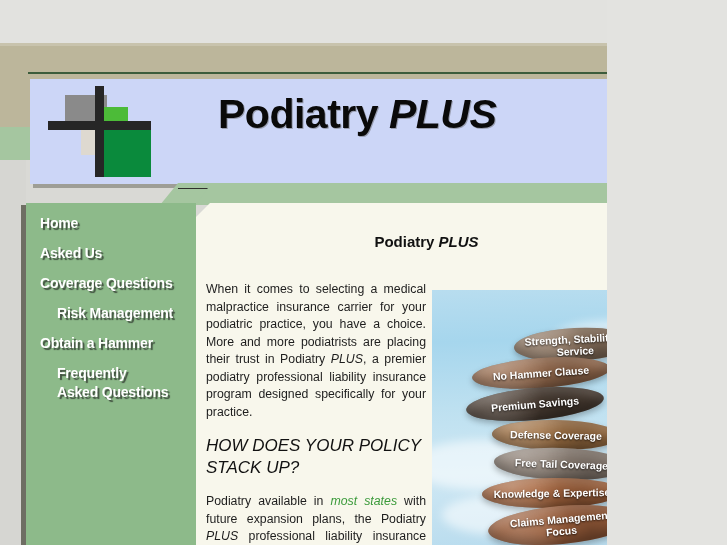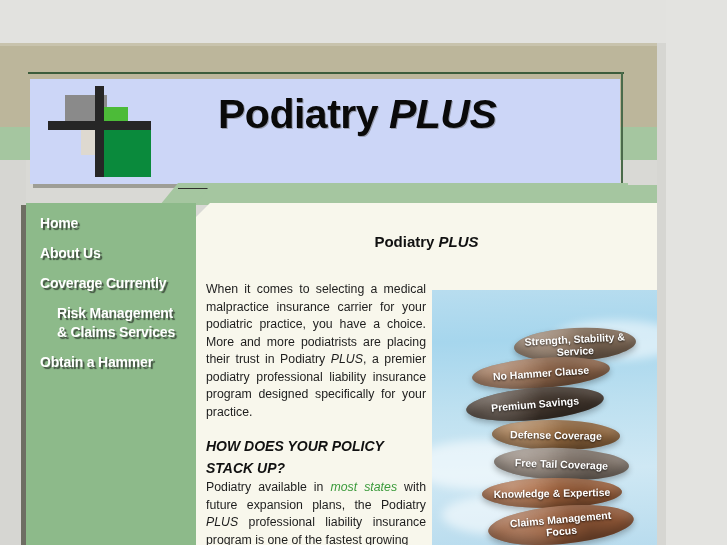--- a/index.html
+++ b/index.html
@@ -5,21 +5,21 @@
 <style>
   * { box-sizing: border-box; margin: 0; padding: 0; }
   html, body {
     width: 727px; height: 545px;
     overflow: hidden;
     font-family: "Liberation Sans", sans-serif;
     background: #e3e3e0;
   }
 
   
-  #page { position: relative; width: 666px; height: 545px; overflow: hidden; }
+  #page { position: relative; width: 607px; height: 545px; overflow: hidden; }
 
   .bg-top     { position:absolute; left:0; top:0;    width:727px; height:43px;  background:#e2e2df; }
   .bg-khaki   { position:absolute; left:0; top:43px; width:727px; height:123px; background:#bcb69b; }
   .bg-khaki-lt{ position:absolute; left:0; top:43px; width:727px; height:3px;   background:#c8c3ad; }
   .bg-green   { position:absolute; left:0; top:127px;width:727px; height:33px;  background:#a5c6a0; }
   .bg-below   { position:absolute; left:0; top:160px;width:727px; height:385px; background:#d9d9d5; }
   .bg-grayrt  { position:absolute; left:657px; top:43px; width:70px; height:502px; background:#d6d6d2; }
   .bg-grayl   { position:absolute; left:0; top:160px; width:26px; height:385px; background:#d6d6d2; }
 
   
@@ -103,22 +103,22 @@
   }
   .content-heading .it { font-style:italic; }
 
   .col-text {
     position:absolute; left:10px; top:78px; width:220px;
     font-size:12.3px; line-height:17.5px; color:#1e1e1e;
     text-align:justify;
   }
   .col-text p { margin-bottom:14px; }
   .subhead {
-    font-size:14px; font-style:italic; font-weight:bold; color:#111;
-    line-height:22px; text-align:left;
+    font-size:17px; font-style:italic; font-weight:normal; color:#111;
+    line-height:22px; margin-bottom:14px; text-align:left;
   }
   .col-text .it { font-style:italic; }
   a.link { color:#3a9a3a; text-decoration:none;font-style:italic; }
 
   
   .photo {
     position:absolute; left:236px; top:87px; width:226px; height:255px;
     overflow:hidden;
     background: linear-gradient(178deg,#b8ddef 0%, #a6d6ed 20%, #bde0f0 45%, #cfe8f4 70%, #b9dcee 100%);
   }
@@ -181,27 +181,30 @@
   <div class="tagline-strip"></div>
   <div class="tagline-line"></div>
   <div class="tagline">Premier Professional Liability Insurance for Podiatrists</div>
 
   <div class="green-notch"></div>
 
   <div class="sidebar-edge"></div>
   <div class="sidebar">
     <nav class="nav">
       <a class="nav-item">Home</a>
-      <a class="nav-item">About Us</a>
-      <a class="nav-item">Coverage Currently</a>
+      <a class="nav-item">Asked Us</a>
+      <a class="nav-item">Coverage Questions</a>
       <a class="nav-item two-line">
         <span>Risk Management</span>
-        <span>&amp; Claims Services</span>
       </a>
       <a class="nav-item">Obtain a Hammer</a>
+      <a class="nav-item two-line">
+        <span>Frequently</span>
+        <span>Asked Questions</span>
+      </a>
     </nav>
   </div>
 
   <div class="content">
 
     <div class="content-heading">
       <span>Podiatry</span>
       <span class="it">PLUS</span>
     </div>
 

